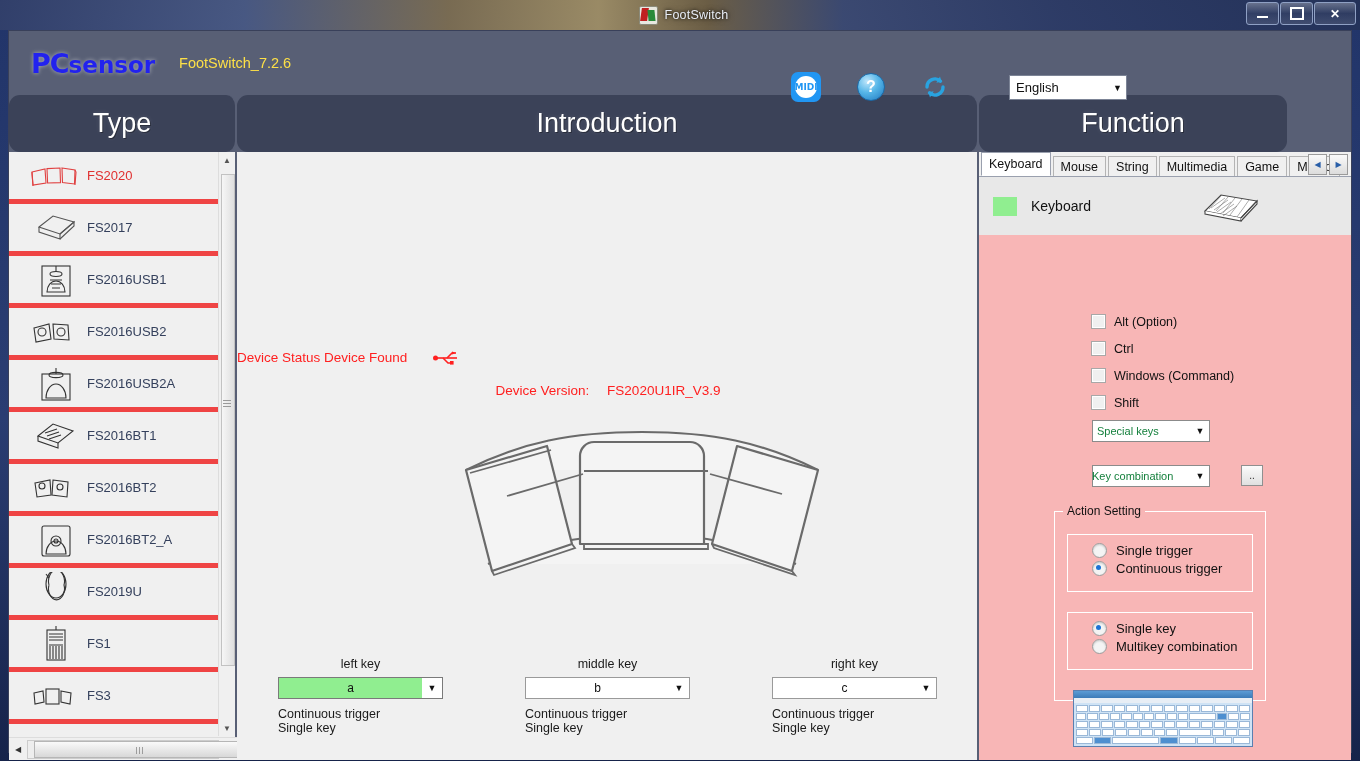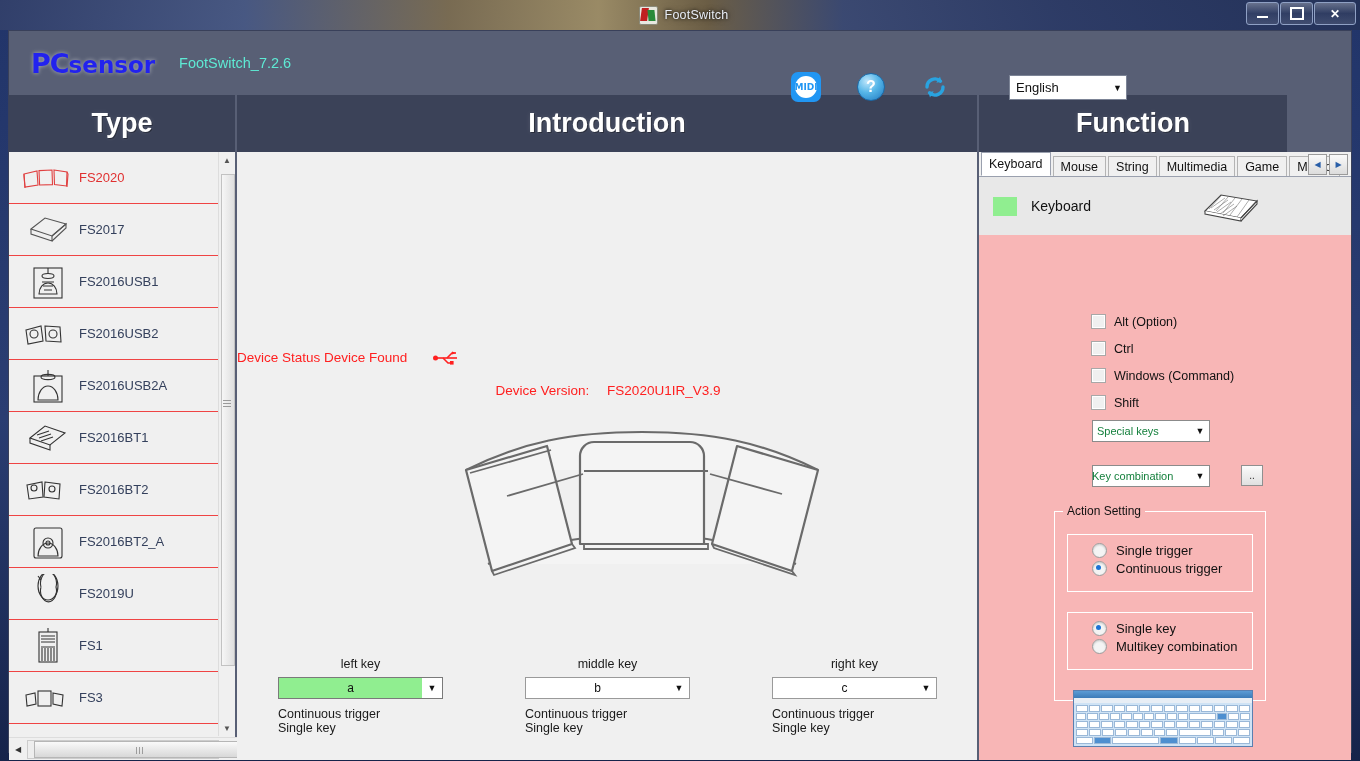--- a/index.html
+++ b/index.html
@@ -76,21 +76,21 @@
   }
   .logo {
     margin-left: 22px;
     font-size: 27px; font-weight: bold; letter-spacing:-1px;
     color:#2222ee;
     text-shadow: 0 0 4px rgba(255,255,255,.5);
     font-family:"DejaVu Sans", sans-serif;
   }
   .logo .sensor { font-size:23px; letter-spacing:0px; }
   .app-version {
-    margin-left: 24px; color:#5eead4; font-size:14.5px;
+    margin-left: 24px; color:#fde047; font-size:14.5px;
   }
   .topicons { position:absolute; left:782px; top:41px; display:flex; gap:36px; align-items:center;}
   .icon-midi {
     width:30px; height:30px; border-radius:7px; background:#2196f3;
     display:flex; align-items:center; justify-content:center;
   }
   .icon-midi .disc{
     width:22px;height:22px;border-radius:50%;background:#fff;
     display:flex;align-items:center;justify-content:center;
     font-size:9px;font-weight:bold;color:#2196f3;font-family:"DejaVu Sans",sans-serif;
@@ -111,45 +111,46 @@
   .lang-select .lbl{ flex:1; padding-left:6px; font-size:13px; color:#111; }
   .lang-select .arrow{
     width:17px; text-align:center; font-size:9px; color:#111;
   }
 
   
   .headers { display:flex; height:57px; }
   .hdr {
     background:#3b4258; color:#ffffff;
     display:flex; align-items:center; justify-content:center;
-    font-size:27px; font-weight:bold;
+    font-size:27px; font-weight:normal;
     text-shadow: 1px 1px 0 rgba(0,0,0,.35), 0 0 5px rgba(255,255,255,.12);
     border-right:2px solid #585f75;
     box-sizing:border-box;
+    border-radius:11px;
   }
   .hdr-type{ width:228px; }
   .hdr-intro{ width:742px; }
   .hdr-func{ width:308px; border-right:none;text-align:right;}
 
   
   .bodyrow{ display:flex; height:608px; }
 
   
   .typepanel{
     width:228px; background:#f0f0f0; position:relative;
     border-right:2px solid #585f75; box-sizing:border-box;
   }
   .typelist{
     position:absolute; left:0; top:0; width:212px; height:584px;
     overflow:hidden;
   }
   .type-item{
     height:52px; display:flex; align-items:center;
-    border-bottom:1px solid #ef4444;
-    padding-left:8px; box-sizing:border-box;
+    border-bottom:5px solid #ef4444;
+    padding-left:16px; box-sizing:border-box;
   }
   .type-item .ico{ width:62px; flex:0 0 62px; display:flex; align-items:center; justify-content:center;}
   .type-item .nm{ font-size:13px; color:#34405c; }
   .type-item.selected .nm{ color:#e03030; }
   .type-item.selected .ico svg *{ stroke:#e04040 !important; }
 
   .vscroll{
     position:absolute; right:0; top:0; width:16px; height:584px;
     background:#f0f0f0; border-left:1px solid #ddd;
   }

